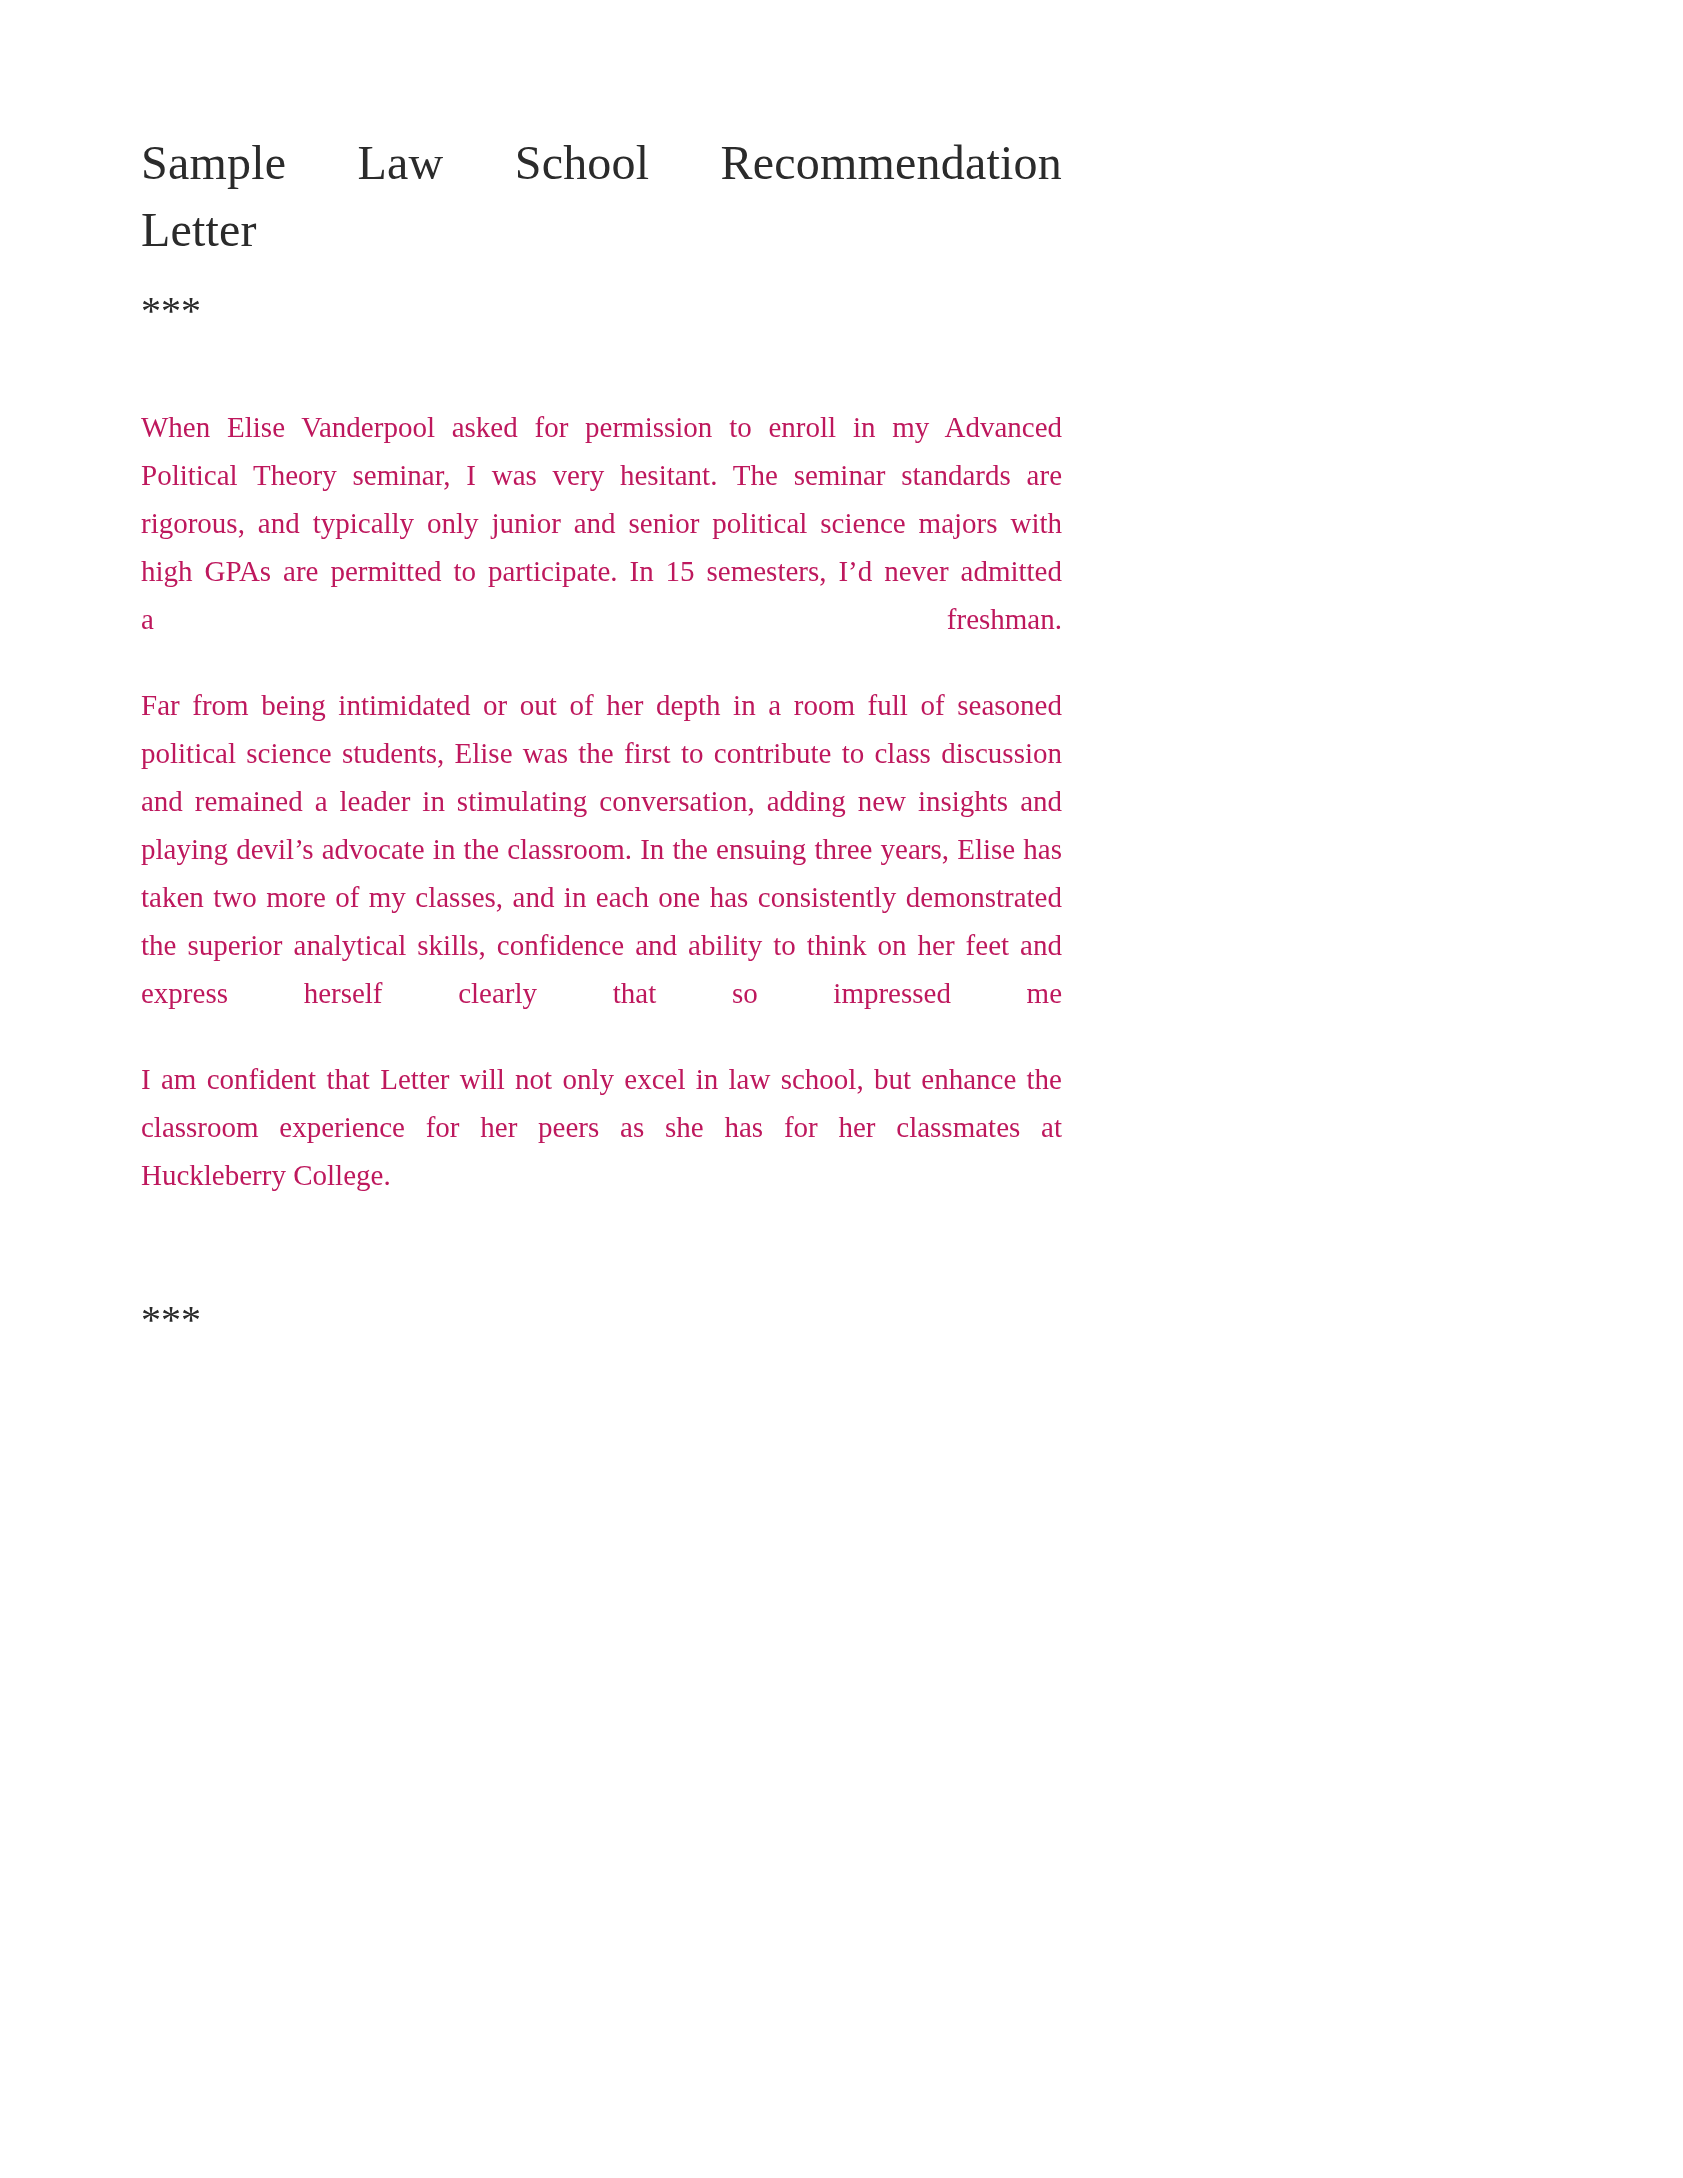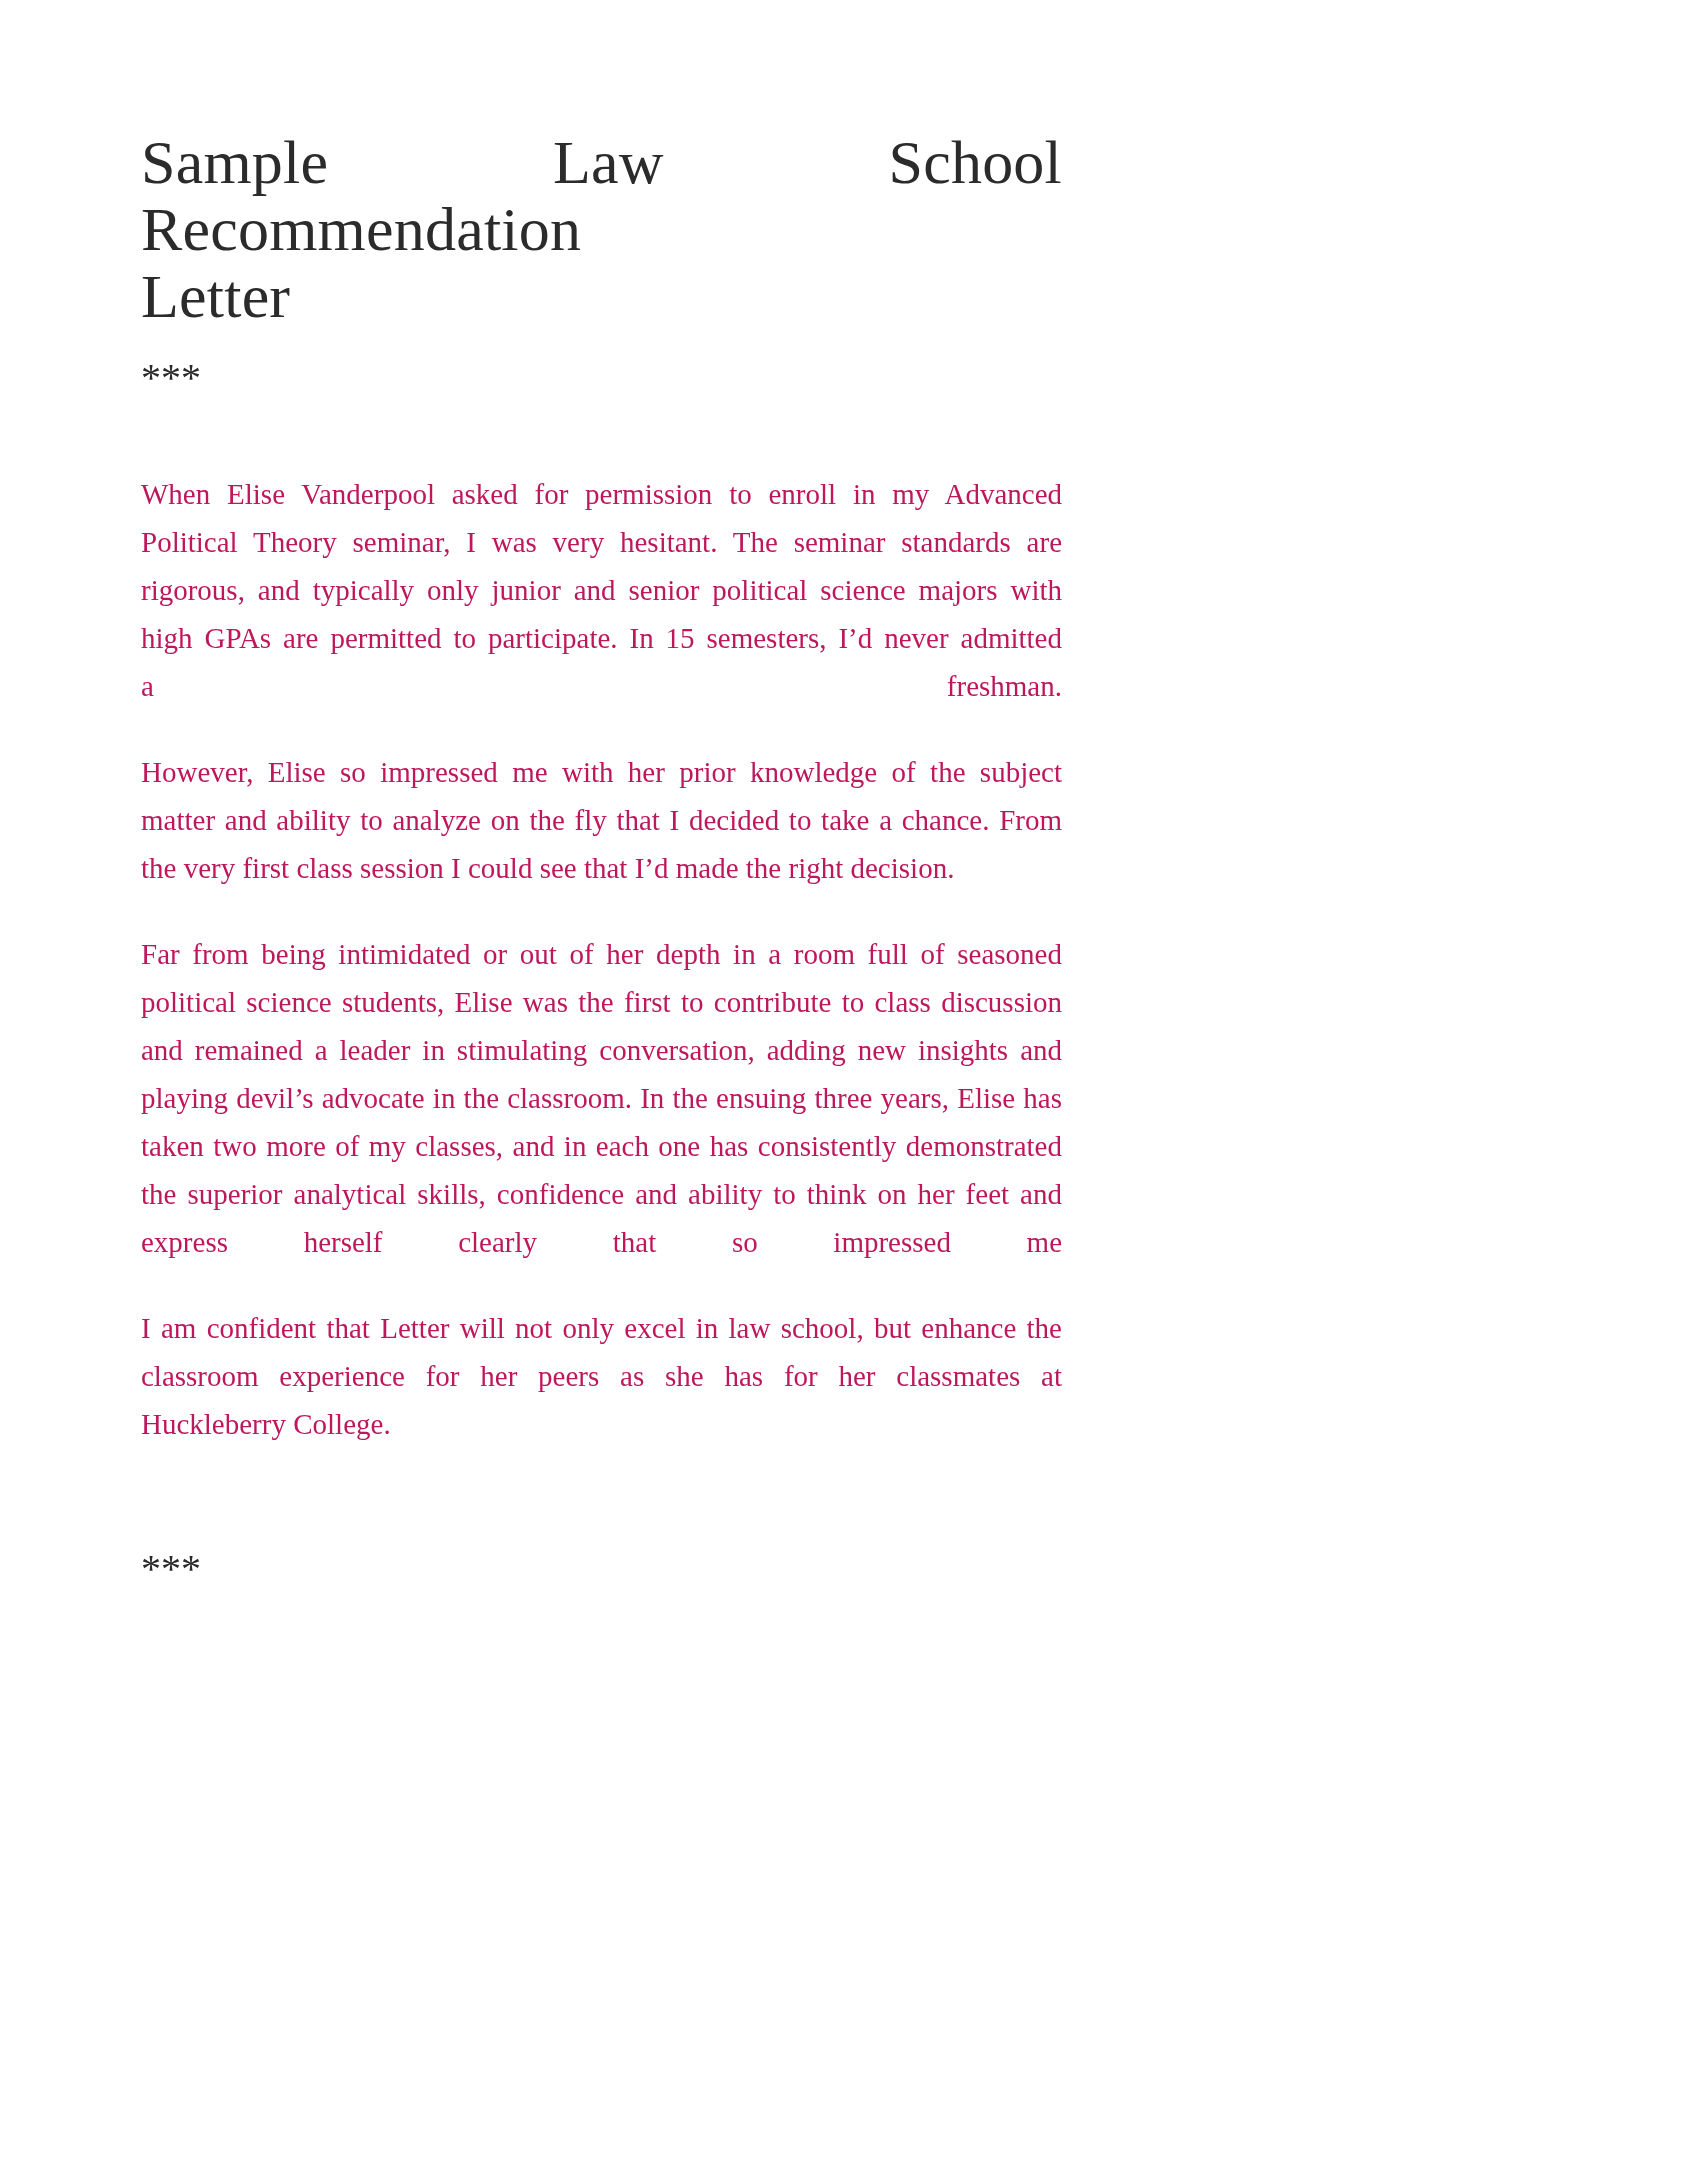--- a/index.html
+++ b/index.html
@@ -27,21 +27,21 @@
 
   .content {
     position: absolute;
     left: 141px;
     top: 117px;
     width: 921px;
   }
 
   
   .doc-title {
-    font-size: 62px;
+    font-size: 48px;
     line-height: 67px;
     font-weight: 400;
     letter-spacing: 0.2px;
     color: #2b2b2b;
     margin: 0;
     text-align: justify;
     text-align-last: left;
     -moz-text-align-last: left;
     padding-top: 12px;
   }
@@ -116,23 +116,20 @@
       <span class="tline last">Letter</span>
     </h1>
 
     <div class="divider divider-top">***</div>
 
     <p class="para para-first">
       <span class="jline">When Elise Vanderpool asked for permission to enroll in my Advanced Political Theory seminar, I was very hesitant. The seminar standards are rigorous, and typically only junior and senior political science majors with high GPAs are permitted to participate. In 15 semesters, I’d never admitted</span>
       <span class="jline"><span>a</span> <span>freshman.</span></span>
     </p>
 
-    <p class="para">
-      <span class="jline free">However, Elise so impressed me with her prior knowledge of the subject matter and ability to analyze on the fly that I decided to take a chance. From the very first class session I could see that I’d made the right decision.</span>
-    </p>
 
     <p class="para">
       <span class="jline">Far from being intimidated or out of her depth in a room full of seasoned political science students, Elise was the first to contribute to class discussion and remained a leader in stimulating conversation, adding new insights and playing devil’s advocate in the classroom. In the ensuing three years, Elise has taken two more of my classes, and in each one has consistently demonstrated the superior analytical skills, confidence and ability to think on her feet and express herself clearly that so impressed me</span>
     </p>
 
     <p class="para">
       <span class="jline free">I am confident that Letter will not only excel in law school, but enhance the classroom experience for her peers as she has for her classmates at Huckleberry College.</span>
     </p>
 
     <div class="divider divider-bottom">***</div>

